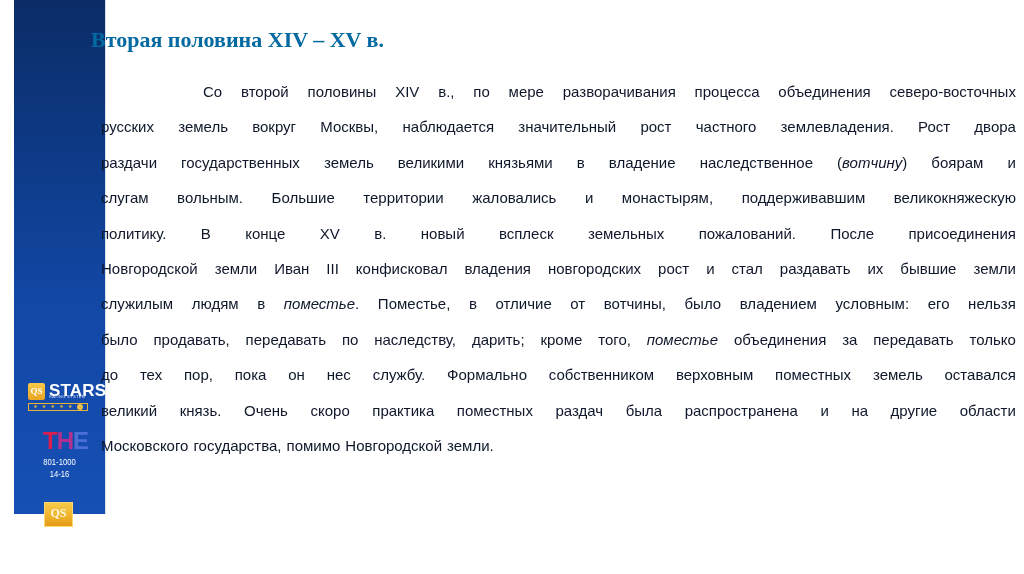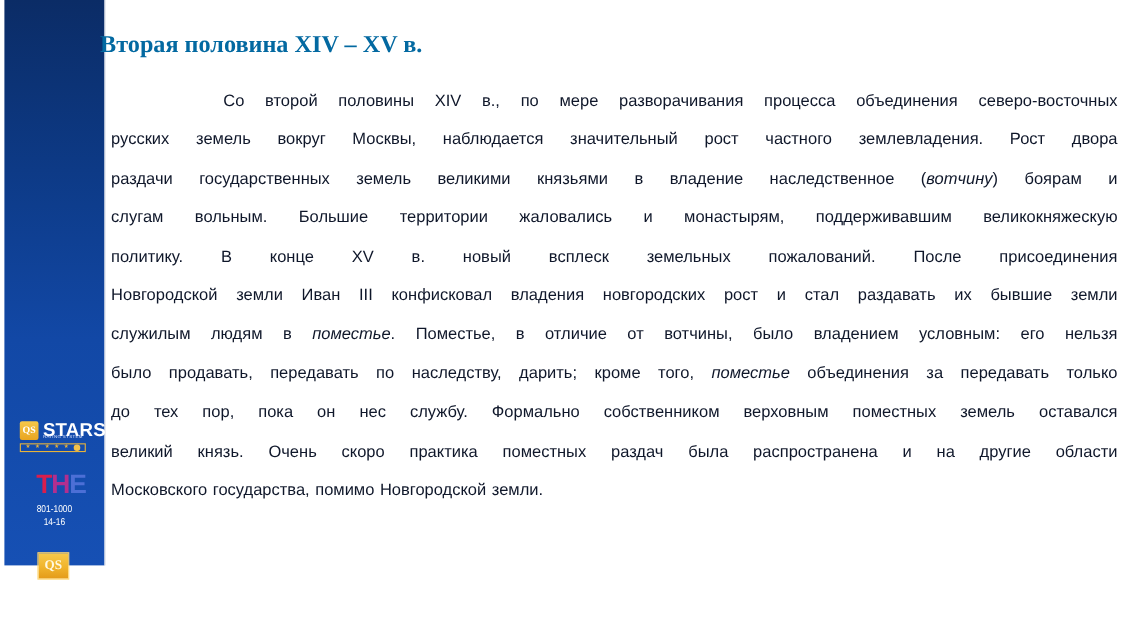--- a/index.html
+++ b/index.html
@@ -11,21 +11,21 @@
       background: #ffffff;
     }
     .slide {
       position: relative;
       width: 1024px;
       height: 574px;
       background: #ffffff;
     }
     .sidebar {
       position: absolute;
-      left: 4px;
+      left: 14px;
       top: 0;
       width: 91px;
       height: 514px;
       background: linear-gradient(to bottom, #0b2c66 0%, #0d3a86 30%, #1248a6 60%, #1650b4 100%);
       border-right: 1px solid #d9dde6;
     }
     .badges {
       position: absolute;
       left: 0;
       width: 91px;

